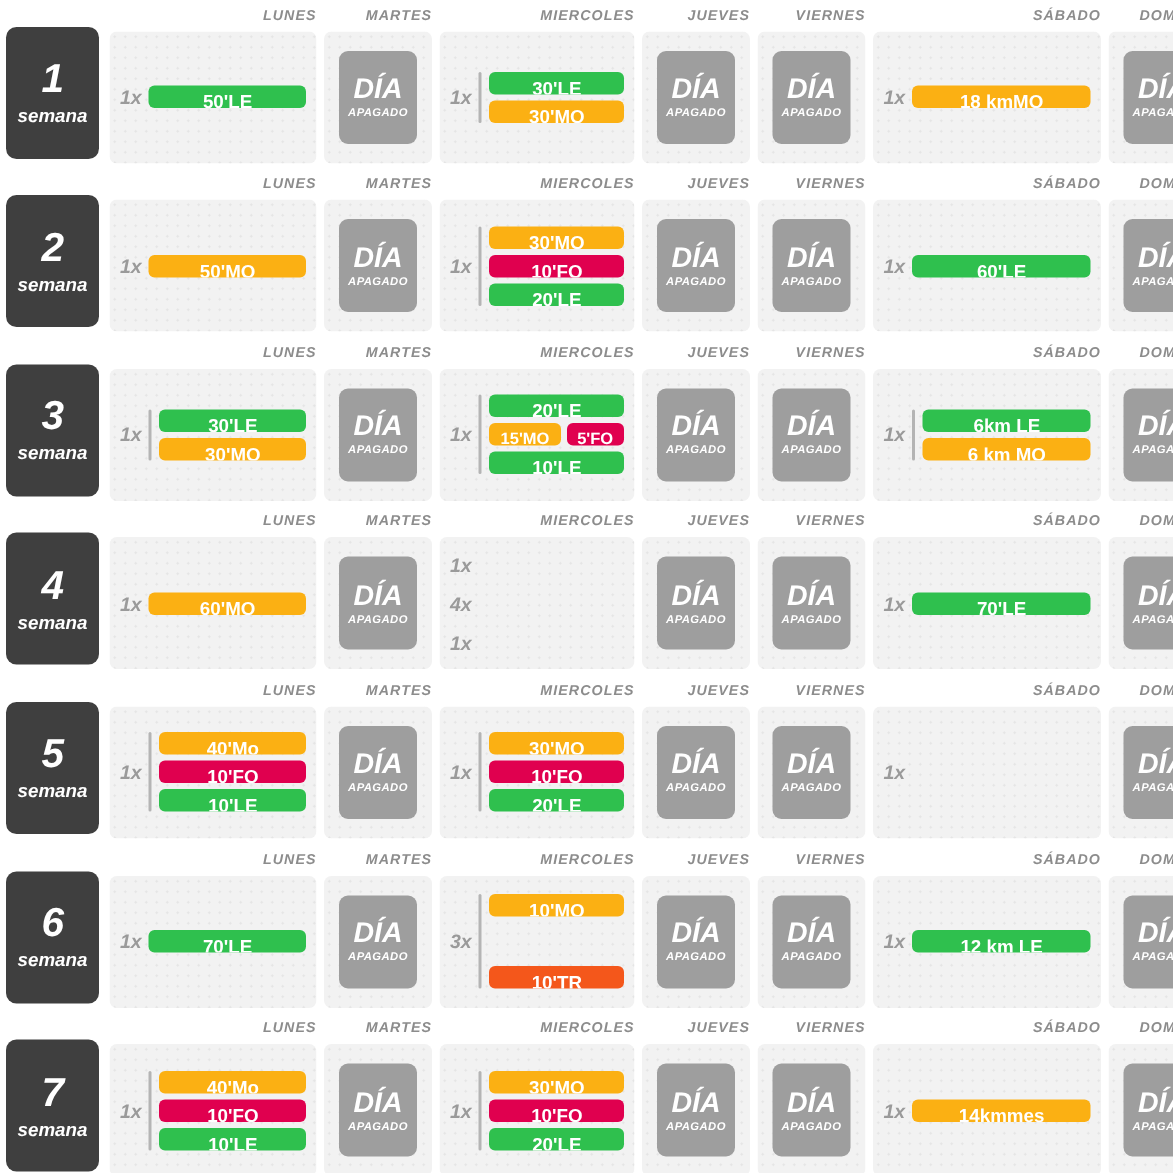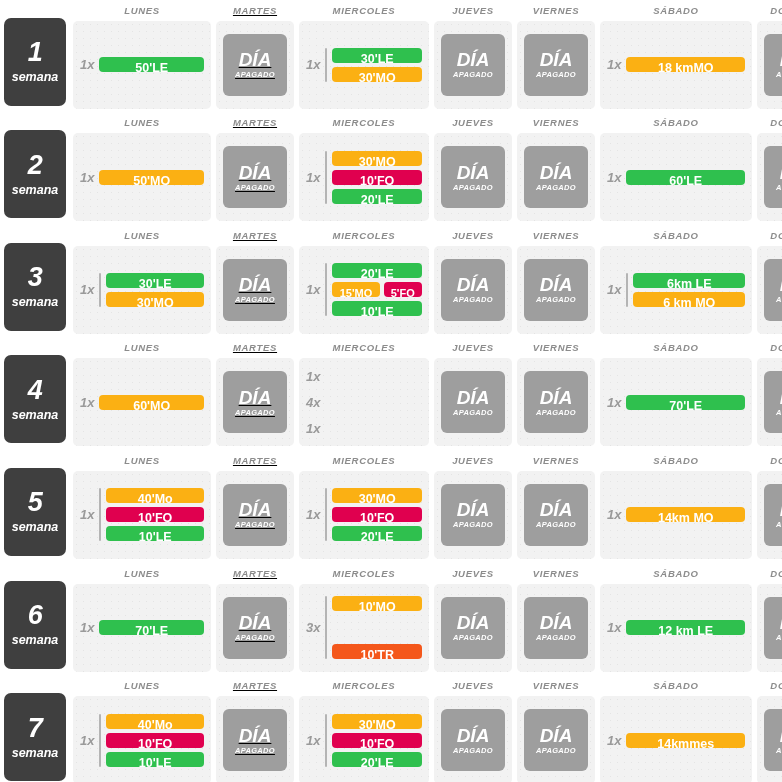--- a/index.html
+++ b/index.html
@@ -56,29 +56,29 @@
     height: 100%;
     align-items: flex-end;
   }
   .day-col {
     display: flex;
     flex-direction: column;
     height: 100%;
     justify-content: flex-end;
   }
   .day-col.c-lunes    { flex: 0 0 138px; }
-  .day-col.c-martes   { flex: 0 0 72px; text-decoration: underline;  }
+  .day-col.c-martes   { flex: 0 0 72px;  }
   .day-col.c-miercoles{ flex: 0 0 130px; }
   .day-col.c-jueves   { flex: 0 0 72px;  }
   .day-col.c-viernes  { flex: 0 0 72px;  }
   .day-col.c-sabado   { flex: 0 0 152px; }
   .day-col.c-domingo  { flex: 0 0 72px;  }
 
   .day-name {
-    text-align: center;
+    text-align: right;
     font-size: 9.5px;
     font-style: italic;
     font-weight: bold;
     color: #8c8c8c;
     letter-spacing: 0.7px;
     margin-bottom: 5px;
     white-space: nowrap;
   }
   .day-box {
     background: #f2f2f2;
@@ -87,21 +87,21 @@
     display: flex;
     align-items: center;
     justify-content: center;
     padding: 5px 7px;
     background-image:
       radial-gradient(#e4e4e4 0.7px, transparent 0.7px);
     background-size: 7px 7px;
   }
   
   .rest {
-    width: 64px;
+    width: 52px;
     height: 62px;
     background: #9e9e9e;
     border-radius: 6px;
     color: #ffffff;
     display: flex;
     flex-direction: column;
     align-items: center;
     justify-content: center;
     gap: 1px;
   }
@@ -641,27 +641,20 @@
               <div class="r-big">DÍA</div>
               <div class="r-small">APAGADO</div>
             </div>
           </div>
         </div>
         <div class="day-col c-sabado">
           <div class="day-name">SÁBADO</div>
           <div class="day-box">
             <div class="workout">
               <div class="mult">1x</div>
-              <div class="bars-wrap">
-                <div class="rows">
-                  <div class="row-line">
-                    <div class="blk c-mo">14km MO</div>
-                  </div>
-                </div>
-              </div>
             </div>
           </div>
         </div>
         <div class="day-col c-domingo">
           <div class="day-name">DOMINGO</div>
           <div class="day-box">
             <div class="rest">
               <div class="r-big">DÍA</div>
               <div class="r-small">APAGADO</div>
             </div>

